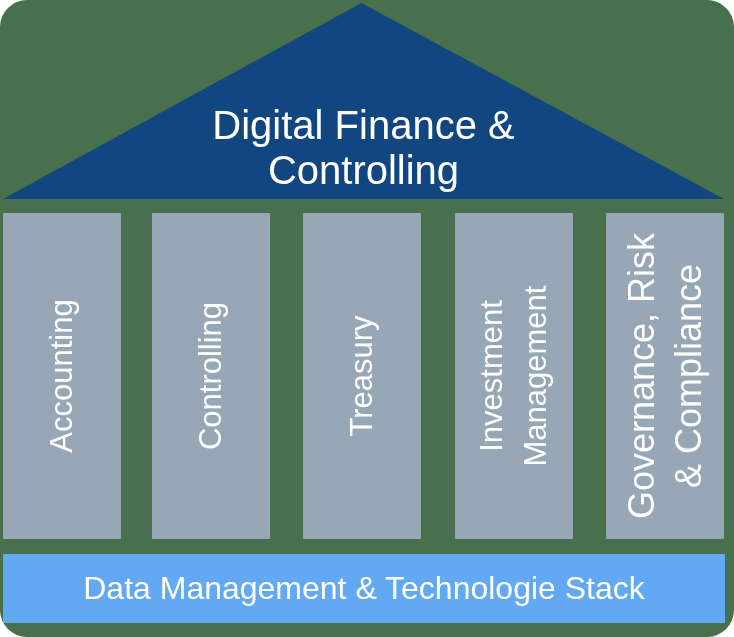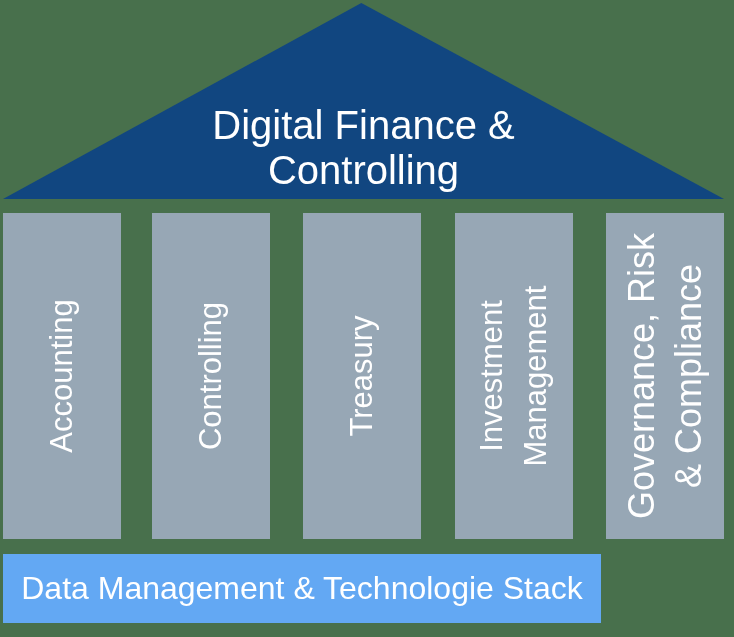--- a/index.html
+++ b/index.html
@@ -6,20 +6,21 @@
     margin: 0;
     padding: 0;
   }
   .canvas {
     position: relative;
     width: 734px;
     height: 637px;
     background: #48704C;
     overflow: hidden;
     font-family: "Liberation Sans", sans-serif;
+    border-radius: 27px;
   }
   .roof {
     position: absolute;
     left: 3px;
     top: 3px;
     width: 721px;
     height: 196px;
     background: #114680;
     clip-path: polygon(49.7% 0, 100% 100%, 0 100%);
   }
@@ -59,21 +60,21 @@
     line-height: 44px;
   }
   .pillar-5 .pillar-label {
     font-size: 36px;
     line-height: 47px;
   }
   .base-bar {
     position: absolute;
     left: 3px;
     top: 554px;
-    width: 598px;
+    width: 722px;
     height: 69px;
     background: #63A8F3;
     display: flex;
     align-items: center;
     justify-content: center;
   }
   .base-label {
     color: #FFFFFF;
     font-size: 32px;
     white-space: nowrap;

